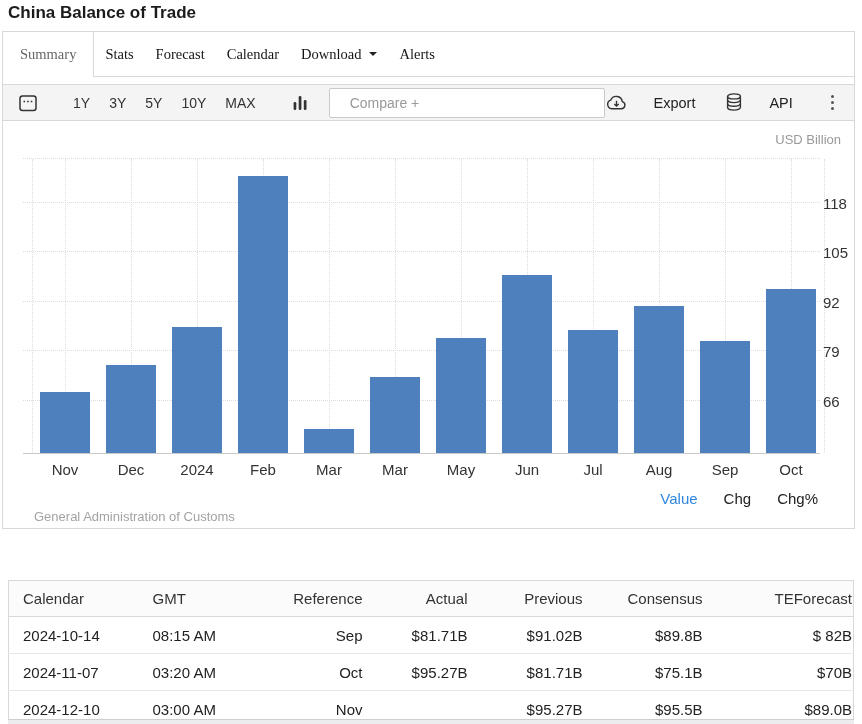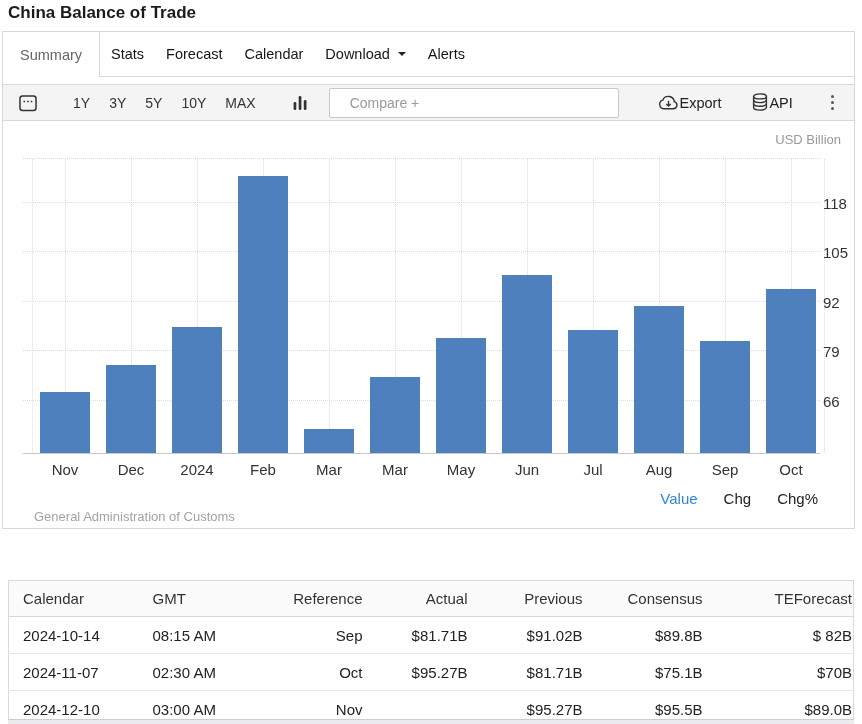--- a/index.html
+++ b/index.html
@@ -11,41 +11,41 @@
   }
   .page-title{
     position:absolute;left:8px;top:3px;font-size:17px;font-weight:bold;color:#1b1b1b;
   }
   
   .card{
     position:absolute;left:2px;top:31px;width:853px;height:498px;
     border:1px solid #d8d8d8;background:#fff;box-sizing:border-box;
   }
   
-  .tabrow{display:flex;height:44px;border-bottom:1px solid #d8d8d8;font-size:14.5px;align-items:stretch;}
+  .tabrow{display:flex;height:44px;border-bottom:1px solid #d8d8d8;font-size:14.5px;align-items:stretch;font-family:Liberation Serif, serif;}
   .tab{display:flex;align-items:center;padding:0 11px;color:#151515;cursor:pointer;white-space:nowrap;}
   .tab.active{color:#666;padding:0 17px;border-right:1px solid #d8d8d8;background:#fff;margin-bottom:-1px;}
   .tab .caret{width:0;height:0;border-left:4px solid transparent;border-right:4px solid transparent;border-top:4.5px solid #222;margin-left:8px;}
   
   .toolbar{
     margin-top:7px;height:37px;background:#f4f4f4;
     border-top:1px solid #d8d8d8;border-bottom:1px solid #d8d8d8;
     display:flex;align-items:center;padding:0 16px;font-size:14px;color:#333;box-sizing:border-box;
   }
   .icon-btn{display:flex;align-items:center;cursor:pointer;}
   .cal-btn{margin-right:36px;}
   .range-btn{margin-right:19px;cursor:pointer;color:#333;}
   .chart-type-btn{margin-left:18px;margin-right:22px;}
   .compare-input{
     width:248px;height:28px;border:1px solid #c9c9c9;border-radius:2px;background:#fff;
     padding:0 20px;font-size:14px;color:#333;font-family:inherit;outline:none;
   }
   .compare-input::placeholder{color:#999;}
   .right-tools{margin-left:auto;display:flex;align-items:center;}
-  .tool-btn{display:flex;align-items:center;gap:0;cursor:pointer;font-size:14.5px;color:#222;}
+  .tool-btn{display:flex;align-items:center;gap:26px;cursor:pointer;font-size:14.5px;color:#222;}
   .api-btn{margin-left:30px;}
   .kebab{margin-left:34px;display:flex;flex-direction:column;gap:2.5px;cursor:pointer;padding:2px 4px;}
   .kebab i{width:3.2px;height:3.2px;border-radius:50%;background:#555;display:block;}
   
   .chart-section{position:relative;height:408px;}
   .axis-unit{position:absolute;right:13px;top:11px;font-size:13px;color:#999;}
   .plot{position:absolute;left:20px;top:38px;width:797px;height:294px;border-bottom:1px solid #c9c9c9;}
   .hgrid{position:absolute;left:0;right:0;height:0;border-top:1px dotted #dcdcdc;}
   .vedge{position:absolute;top:0;bottom:0;width:0;border-left:1px dotted #dcdcdc;}
   .slot{position:absolute;top:0;bottom:0;}
@@ -268,21 +268,21 @@
         <td class="l">2024-10-14</td>
         <td class="l">08:15 AM</td>
         <td class="c">Sep</td>
         <td class="c">$81.71B</td>
         <td class="c">$91.02B</td>
         <td class="c">$89.8B</td>
         <td class="c">$ 82B</td>
       </tr>
       <tr>
         <td class="l">2024-11-07</td>
-        <td class="l">02:30 AM</td>
+        <td class="l">03:20 AM</td>
         <td class="c">Oct</td>
         <td class="c">$95.27B</td>
         <td class="c">$81.71B</td>
         <td class="c">$75.1B</td>
         <td class="c">$70B</td>
       </tr>
       <tr>
         <td class="l">2024-12-10</td>
         <td class="l">03:00 AM</td>
         <td class="c">Nov</td>

